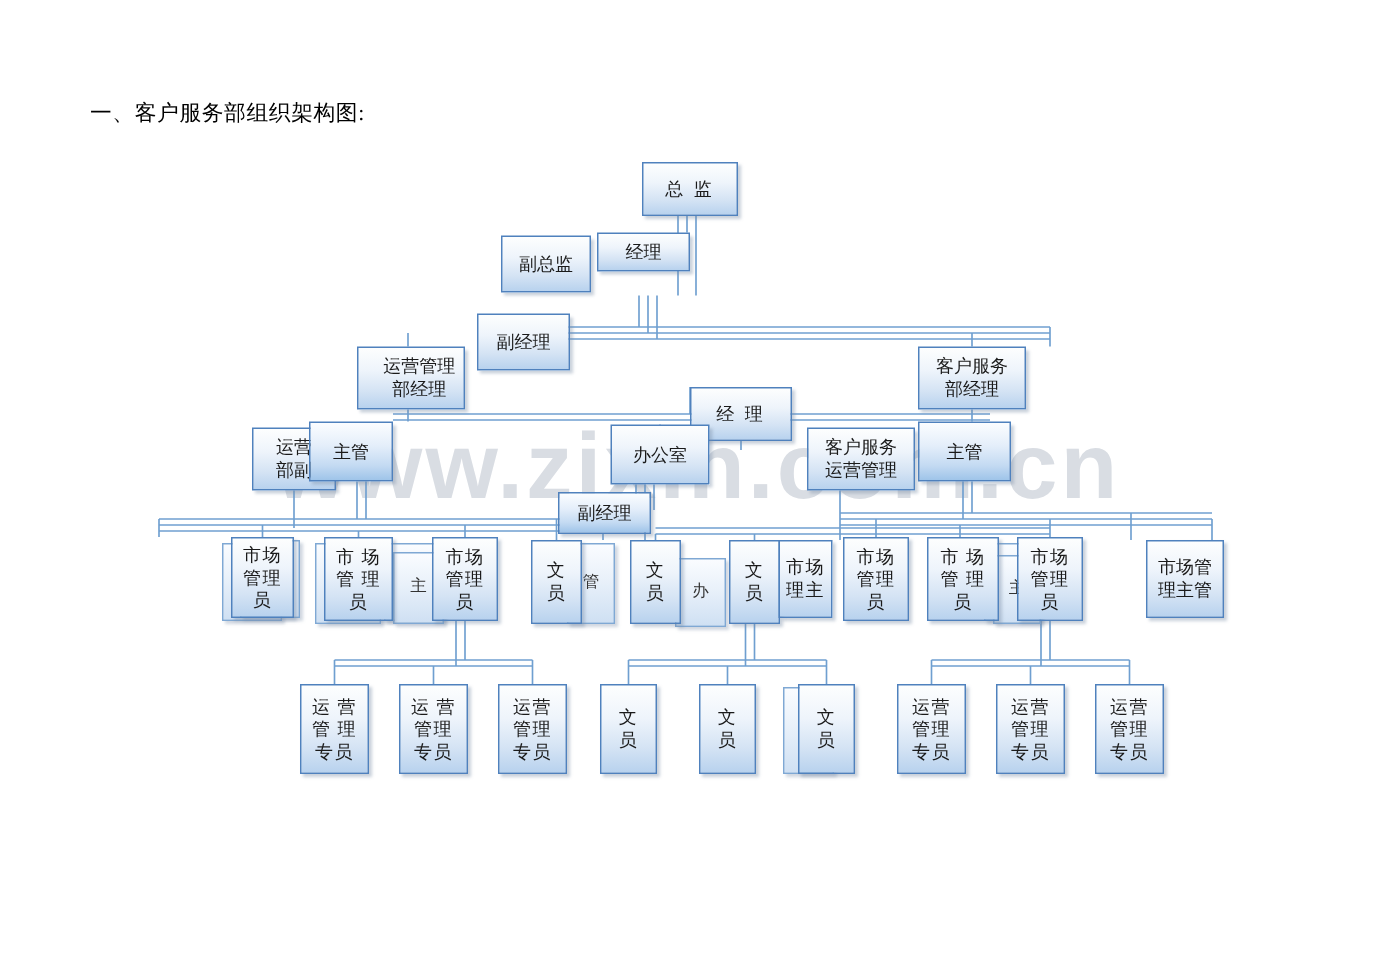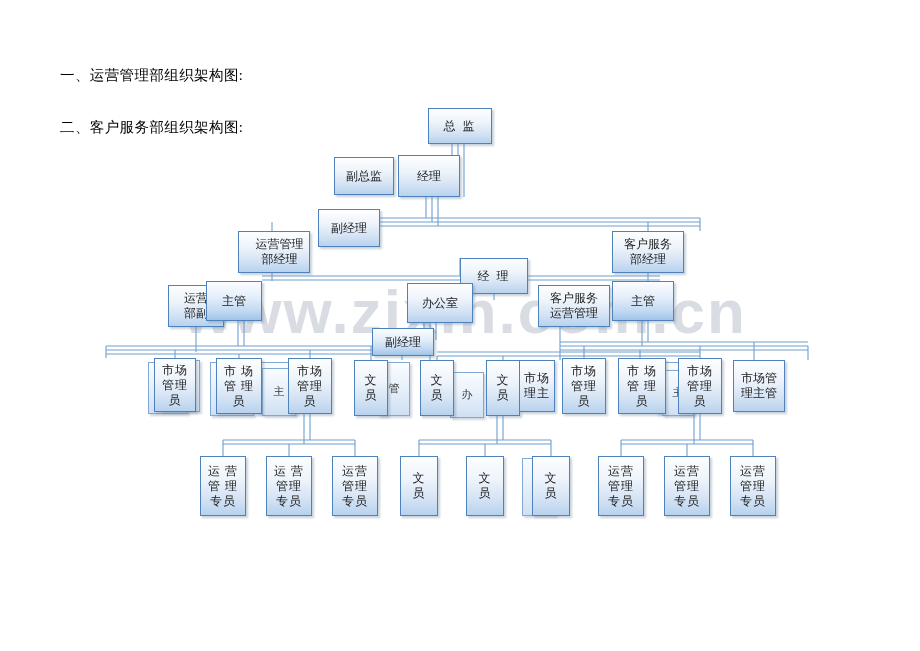--- a/index.html
+++ b/index.html
@@ -94,22 +94,21 @@
     text-align: center;
     line-height: 1.2;
     overflow: hidden;
   }
 </style>
 </head>
 <body>
 
 <div id="page">
 
-  <div class="heading" style="left:60px; top:66px;">一、运营管理部组织架构图:</div>
-  <div class="heading" style="left:60px; top:118px;">二、客户服务部组织架构图:</div>
+  <div class="heading" style="left:60px; top:66px;">一、客户服务部组织架构图:</div>
 
   <div id="watermark">www.zixin.com.cn</div>
 
   <svg id="wires" viewBox="0 0 920 651" xmlns="http://www.w3.org/2000/svg">
     <g fill="none" stroke="#6f9fd0" stroke-width="1.1">
 
       <path d="M458,144 L458,155"></path>
       <path d="M452,144 L452,197"></path>
       <path d="M464,144 L464,197"></path>
 
@@ -242,21 +241,21 @@
       <div class="node wide-sp" style="left: 428px; top: 108px; width: 64px; height: 36px; z-index: 5;">
         <span class="lbl">
           <span style="display:block">总  监</span>
         </span>
       </div>
       <div class="node" style="left: 334px; top: 157px; width: 60px; height: 38px; z-index: 6;">
         <span class="lbl">
           <span style="display:block">副总监</span>
         </span>
       </div>
-      <div class="node" style="left: 398px; top: 155px; width: 62px; height: 42px; z-index: 7;">
+      <div class="node" style="left: 398px; top: 155px; width: 62px; height: 26px; z-index: 7;">
         <span class="lbl">
           <span style="display:block">经理</span>
         </span>
       </div>
       <div class="node" style="left: 318px; top: 209px; width: 62px; height: 38px; z-index: 8;">
         <span class="lbl">
           <span style="display:block">副经理</span>
         </span>
       </div>
       <div class="node" style="left: 238px; top: 231px; width: 72px; height: 42px; z-index: 9; padding-left: 13px;">
@@ -367,21 +366,21 @@
           <span style="display:block">员</span>
         </span>
       </div>
       <div class="node vstack" style="left: 678px; top: 358px; width: 44px; height: 56px; z-index: 27;">
         <span class="lbl">
           <span style="display:block">市场</span>
           <span style="display:block">管理</span>
           <span style="display:block">员</span>
         </span>
       </div>
-      <div class="node" style="left: 733px; top: 360px; width: 52px; height: 52px; z-index: 28; justify-content: flex-end;">
+      <div class="node" style="left: 764px; top: 360px; width: 52px; height: 52px; z-index: 28; justify-content: flex-end;">
         <span class="lbl">
           <span style="display:block">市场管</span>
           <span style="display:block">理主管</span>
         </span>
       </div>
       <div class="node vstack" style="left: 200px; top: 456px; width: 46px; height: 60px; z-index: 29;">
         <span class="lbl">
           <span style="display:block">运 营</span>
           <span style="display:block">管 理</span>
           <span style="display:block">专员</span>

